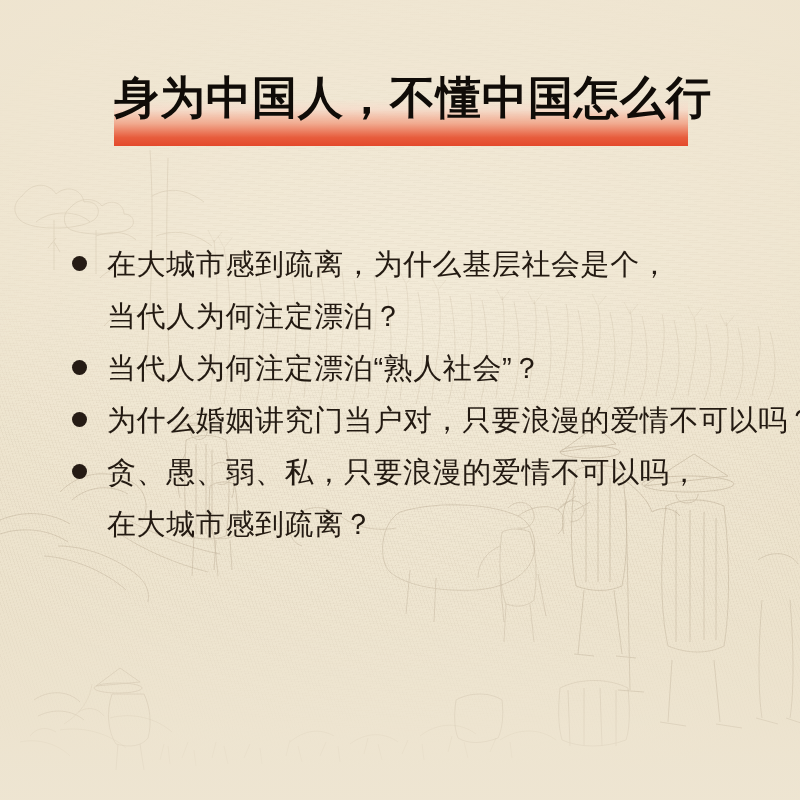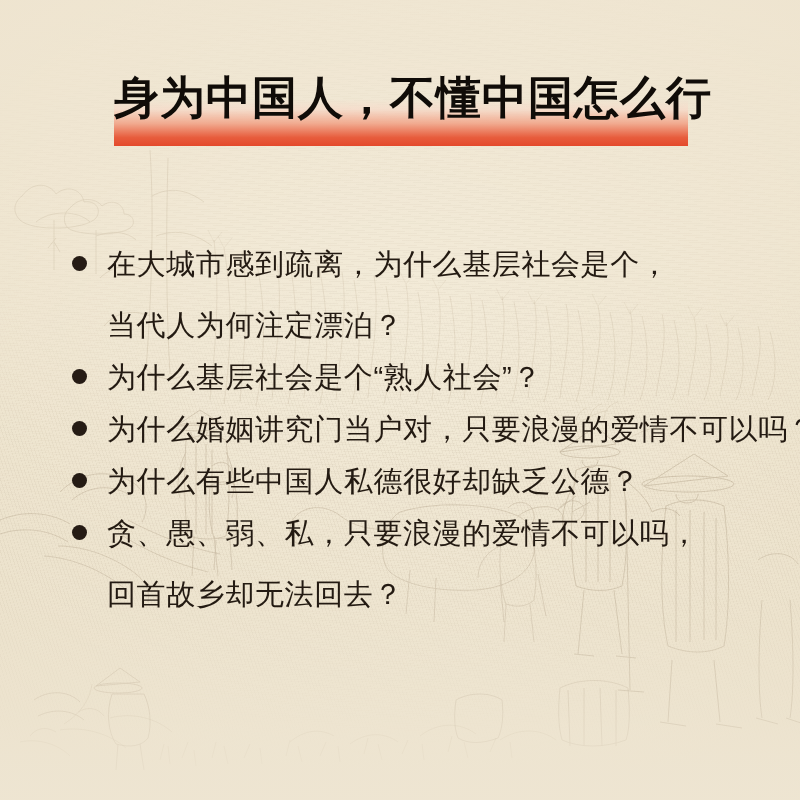--- a/index.html
+++ b/index.html
@@ -135,21 +135,21 @@
     display: block;
     font-family: "Liberation Sans", "DejaVu Sans", sans-serif;
     font-size: 29px;
     line-height: 42px;
     font-weight: 500;
     color: #231a12;
     letter-spacing: 0.6px;
     white-space: nowrap;
   }
   .bullet-line + .bullet-line {
-    margin-top: 19px;
+    margin-top: 10px;
   }
 </style>
 </head>
 <body>
 
 <div id="poster">
 
   <div class="bg-layer bg-paper"></div>
 
   <div class="bg-layer">
@@ -389,40 +389,34 @@
       <span class="bullet-dot"></span>
       <span class="bullet-lines">
         <span class="bullet-line">在大城市感到疏离，为什么基层社会是个，</span>
         <span class="bullet-line">当代人为何注定漂泊？</span>
       </span>
     </div>
 
     <div class="bullet-item">
       <span class="bullet-dot"></span>
       <span class="bullet-lines">
-        <span class="bullet-line">为什么基层社会是个“熟人社会”？</span>
+        <span class="bullet-line">当代人为何注定漂泊“熟人社会”？</span>
       </span>
     </div>
 
     <div class="bullet-item">
       <span class="bullet-dot"></span>
       <span class="bullet-lines">
         <span class="bullet-line">为什么婚姻讲究门当户对，只要浪漫的爱情不可以吗？</span>
       </span>
     </div>
 
-    <div class="bullet-item">
-      <span class="bullet-dot"></span>
-      <span class="bullet-lines">
-        <span class="bullet-line">为什么有些中国人私德很好却缺乏公德？</span>
-      </span>
-    </div>
 
     <div class="bullet-item">
       <span class="bullet-dot"></span>
       <span class="bullet-lines">
         <span class="bullet-line">贪、愚、弱、私，只要浪漫的爱情不可以吗，</span>
-        <span class="bullet-line">回首故乡却无法回去？</span>
+        <span class="bullet-line">在大城市感到疏离？</span>
       </span>
     </div>
 
   </div>
 </div>
 
 </body></html>

